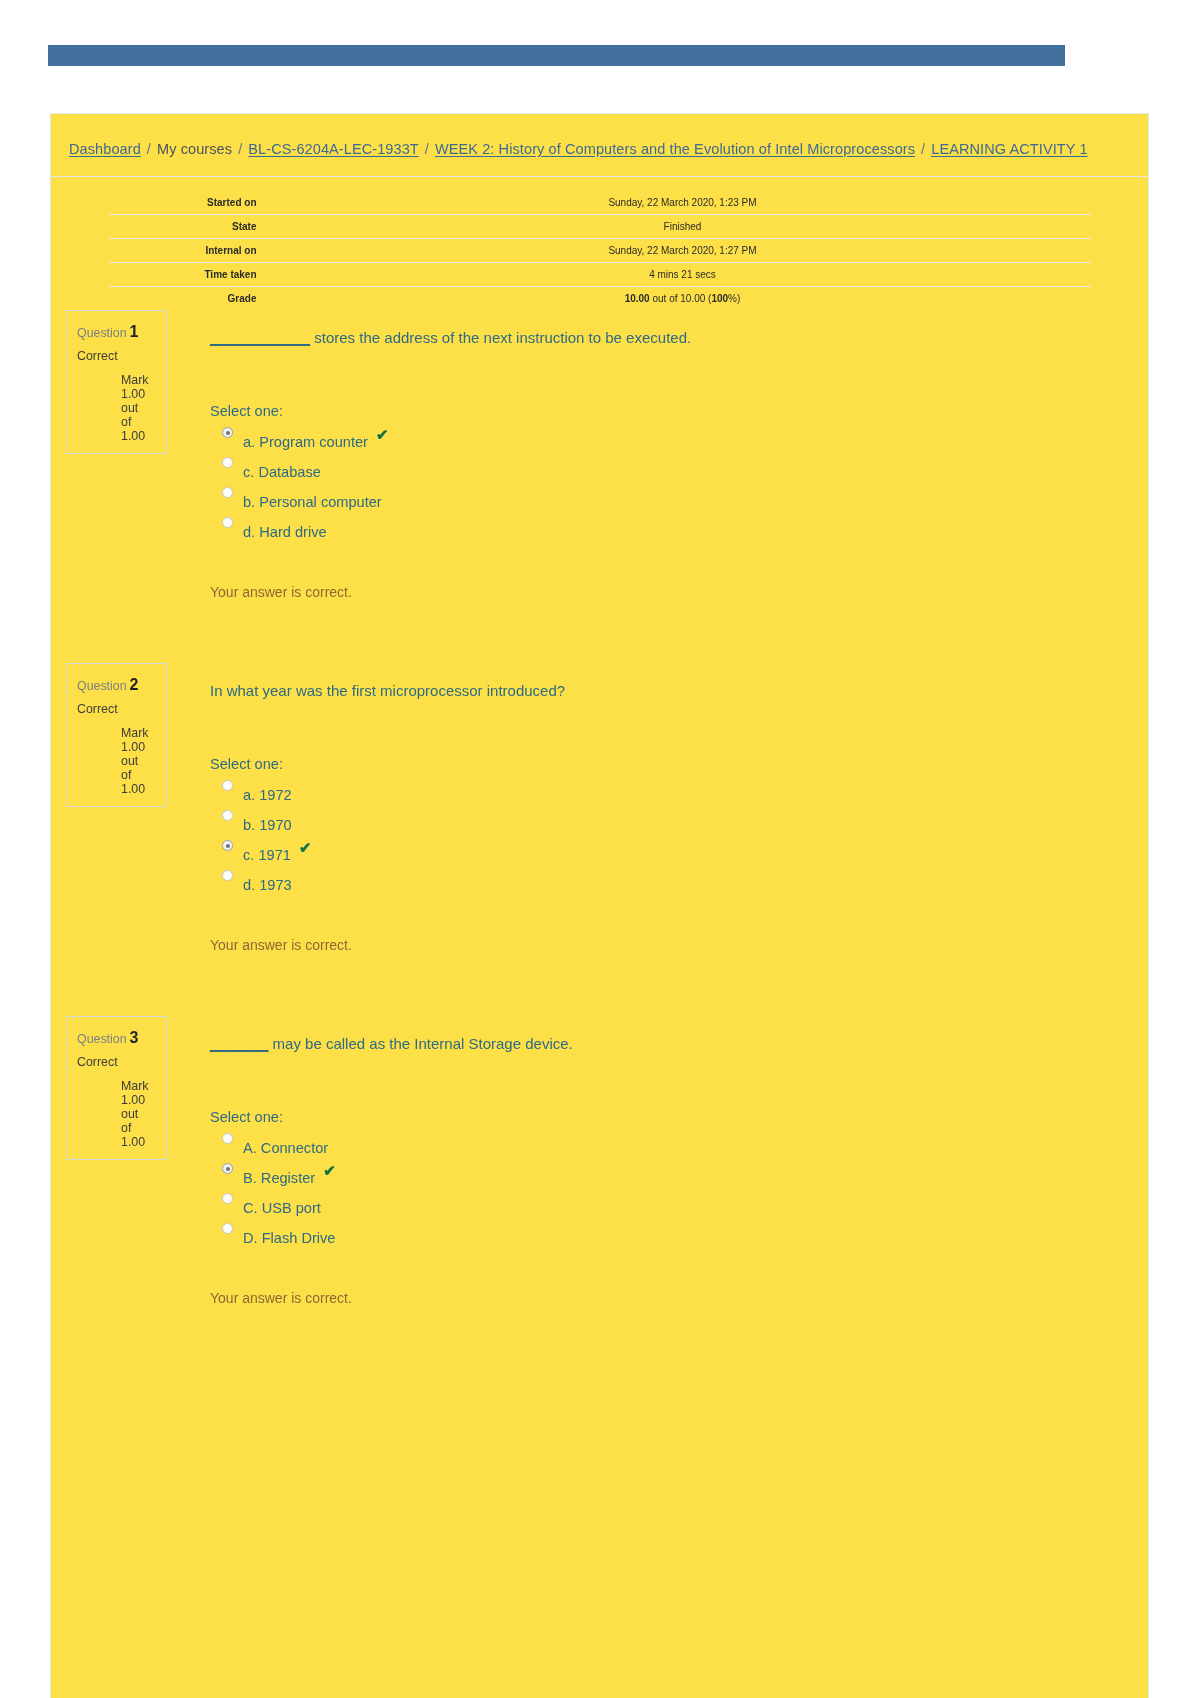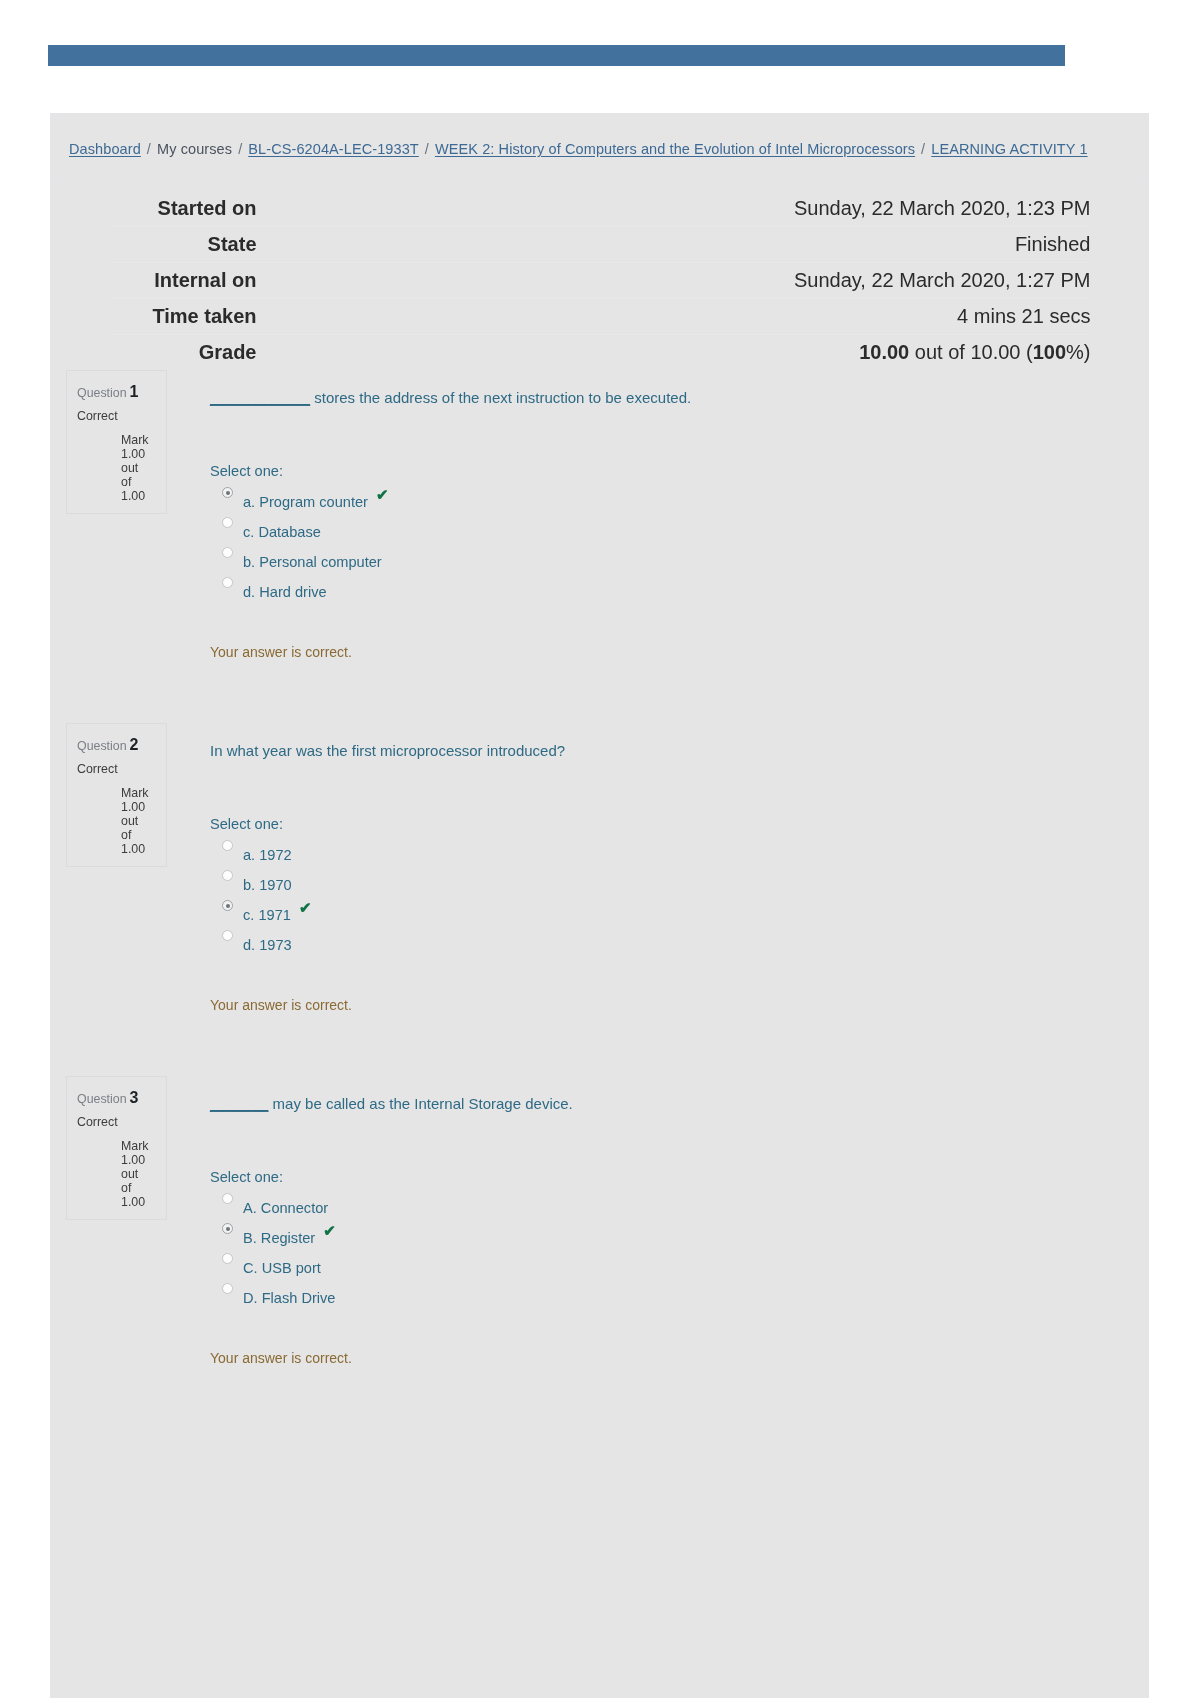--- a/index.html
+++ b/index.html
@@ -27,21 +27,21 @@
     background: #41719c;
   }
 
   
   .page-card {
     position: absolute;
     left: 50px;
     top: 113px;
     width: 1099px;
     min-height: 1585px;
-    background: #e5e5e5;
+    background: #fde047;
     border: 1px solid #e3e5e8;
     border-bottom: none;
   }
 
   
   .breadcrumb-wrap {
     padding: 23px 18px 14px 18px;
     border-bottom: 1px solid #e3e5e8;
   }
   .breadcrumb {
@@ -62,35 +62,35 @@
   .breadcrumb .sep {
     color: #6b7280;
     padding: 0 6px;
   }
 
   
   .summary {
     width: 982px;
     margin: 14px auto 0 auto;
     border-collapse: collapse;
-    font-size: 20px;
+    font-size: 10px;
   }
   .summary tr { border-top: 1px solid #e6e8ea; }
   .summary tr:first-child { border-top: none; }
   .summary th {
     width: 158px;
     text-align: right;
     font-weight: bold;
     color: #2b2b2b;
     padding: 6px 10px 6px 0;
     vertical-align: top;
     white-space: nowrap;
   }
   .summary td {
-    text-align: right;
+    text-align: center;
     color: #2b2b2b;
     padding: 6px 0 6px 8px;
     vertical-align: top;
     margin-left: 43px;
   }
   .summary td b { font-weight: bold; }
 
   
   .question {
     position: relative;

